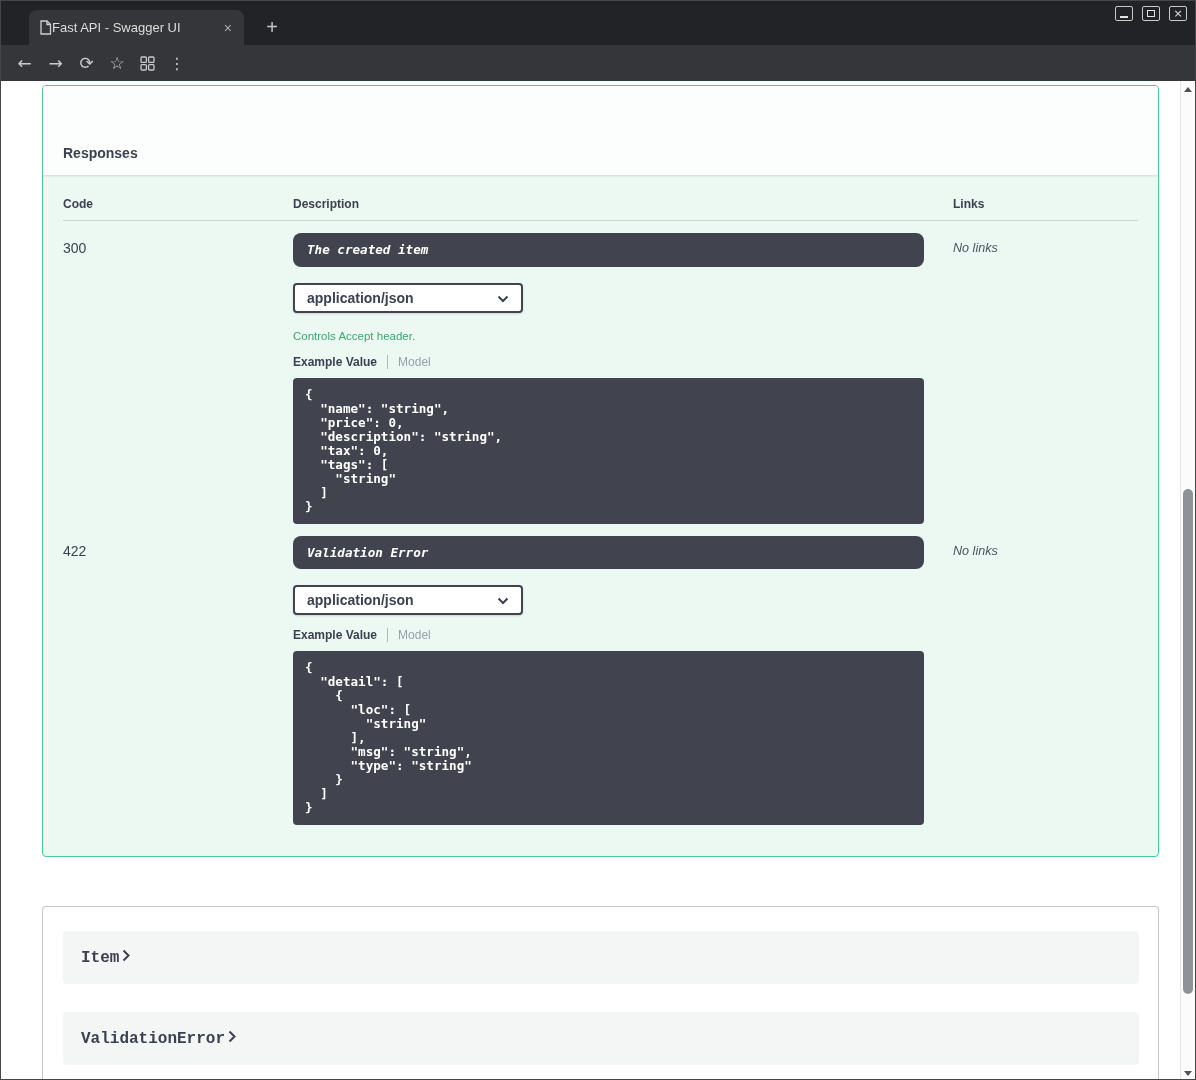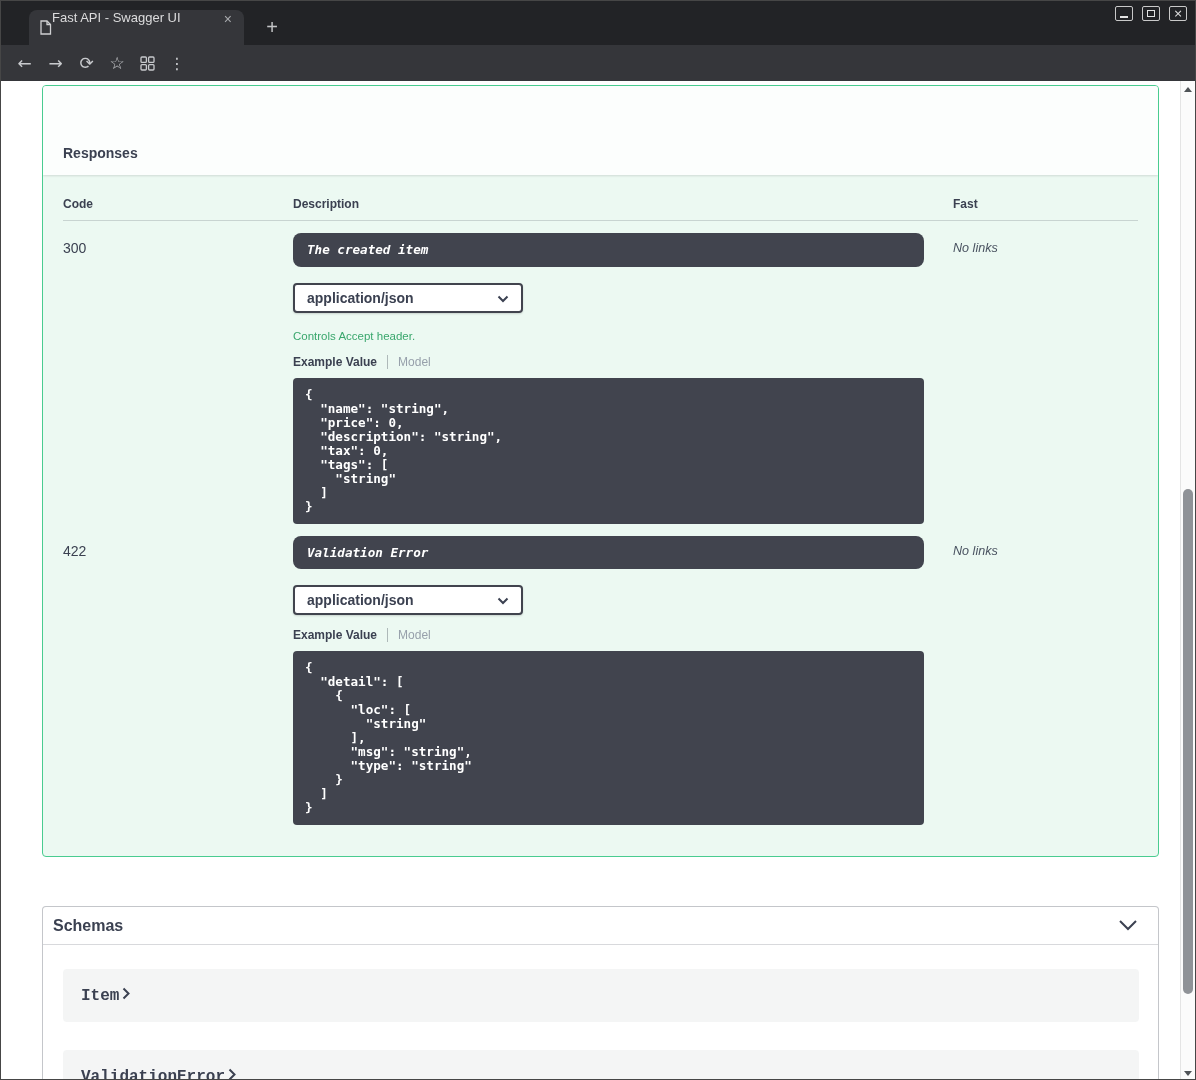--- a/index.html
+++ b/index.html
@@ -12,21 +12,21 @@
   }
 
   
   .titlebar {
     position: absolute; top: 0; left: 0; width: 100%; height: 44px;
     background: #222326;
   }
   .tab {
     position: absolute; left: 28px; bottom: 0; width: 215px; height: 35px;
     background: #35363a; border-radius: 8px 8px 0 0;
-    display: flex; padding: 0 8px 0 10px; gap: 0;
+    display: flex; align-items: center; padding: 0 8px 0 10px; gap: 0;
   }
   .favicon { display: flex; align-items: center; }
   .tab-title {
     flex: 1; color: #dcdcdd; font-size: 13px; white-space: nowrap;
     overflow: hidden; text-overflow: ellipsis;
   }
   .tab-close { color: #a9abae; font-size: 14px; line-height: 1; padding: 2px 4px; cursor: default; }
   .new-tab {
     position: absolute; left: 258px; bottom: 4px; width: 26px; height: 26px;
     color: #c3c4c6; font-size: 20px; text-align: center; line-height: 25px;
@@ -200,21 +200,21 @@
 
     <div class="opblock">
       <div class="section-header">
         <h4>Responses</h4>
       </div>
 
       <div class="responses-inner">
         <div class="rt-head">
           <span>Code</span>
           <span>Description</span>
-          <span>Fast</span>
+          <span>Links</span>
         </div>
 
         <div class="rt-row">
           <div class="cell-code">300</div>
           <div class="cell-desc">
             <div class="desc-box">The created item</div>
             <div class="ct-select">
               <span>application/json</span>
               <span>
                 <svg width="12" height="8" viewBox="0 0 12 8">
@@ -269,28 +269,20 @@
     }
   ]
 }</pre>
           </div>
           <div class="cell-links">No links</div>
         </div>
       </div>
     </div>
 
     <div class="models">
-      <div class="models-header">
-        <span class="models-title">Schemas</span>
-        <span>
-          <svg width="20" height="12" viewBox="0 0 20 12">
-              <path d="M2 2 L10 10 L18 2" fill="none" stroke="#3b4151" stroke-width="2"></path>
-            </svg>
-        </span>
-      </div>
       <div class="model-row">
         <span class="model-name">Item</span>
         <span>
           <svg width="8" height="13" viewBox="0 0 8 13">
               <path d="M1.5 1.5 L6.5 6.5 L1.5 11.5" fill="none" stroke="#3b4151" stroke-width="2"></path>
             </svg>
         </span>
       </div>
       <div class="model-row">
         <span class="model-name">ValidationError</span>

